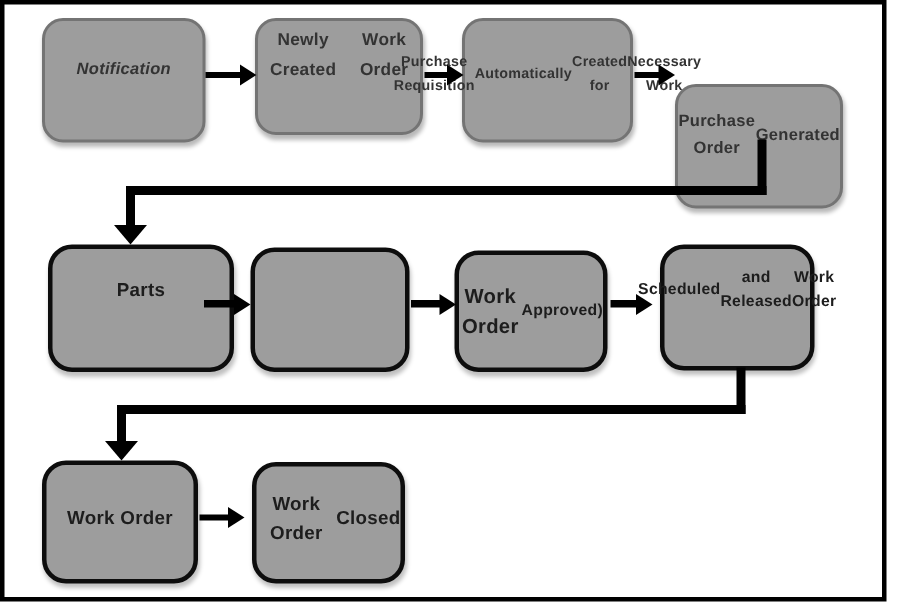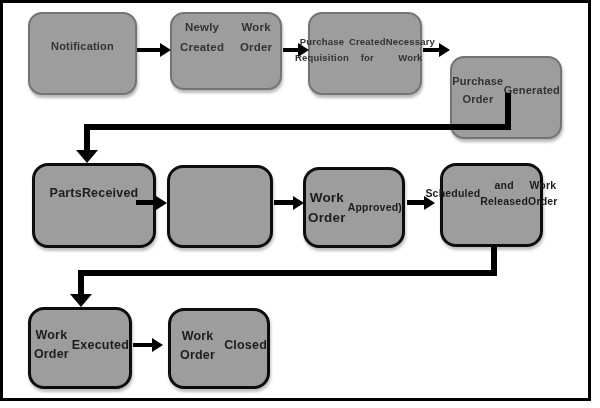--- a/index.html
+++ b/index.html
@@ -35,31 +35,32 @@
     border-top:7px solid transparent;border-bottom:7px solid transparent;border-left:11px solid #000;}
   .head-down{position:absolute;width:0;height:0;
     border-left:11px solid transparent;border-right:11px solid transparent;border-top:13px solid #000;}
 </style>
 </head>
 <body>
 
 <div id="stage">
   <div class="frame"></div>
 
-  <div class="box r1 f11" style="left:28px;top:12px;width:109px;height:83px;padding-bottom:14px;">
+  <div class="box r1 f11" style="left:28px;top:12px;width:109px;height:83px;padding-bottom:14px;font-style:italic;">
     <div class="ln">Notification</div>
   </div>
 
   <div class="box r1 f115" style="left:170px;top:12px;width:112px;height:78px;padding-bottom:26px;">
     <div class="ln">Newly Created</div>
     <div class="ln">Work Order</div>
   </div>
 
   <div class="box r1 f95" style="left:308px;top:12px;width:114px;height:83px;padding-bottom:8px;">
     <div class="ln">Purchase Requisition</div>
+    <div class="ln">Automatically</div>
     <div class="ln">Created for</div>
     <div class="ln">Necessary Work</div>
   </div>
 
   <div class="box r1 f11" style="left:450px;top:12px;width:112px;height:83px;padding-bottom:14px;margin-top:44px;">
     <div class="ln">Purchase Order</div>
     <div class="ln">Generated</div>
   </div>
 
   <div class="shaft" style="left:137px;top:48px;width:25px;height:4px;"></div>
@@ -71,21 +72,20 @@
   <div class="shaft" style="left:423px;top:48px;width:18px;height:4px;"></div>
   <div class="head-right" style="left:439px;top:43px;"></div>
 
   <div class="seg" style="left:505px;top:93px;width:6px;height:37px;"></div>
   <div class="seg" style="left:84px;top:124px;width:427px;height:6px;"></div>
   <div class="seg" style="left:84px;top:124px;width:6px;height:28px;"></div>
   <div class="head-down" style="left:76px;top:150px;"></div>
 
   <div class="box r2 f125" style="left:32px;top:163px;width:124px;height:85px;padding-bottom:24px;">
     <div class="ln">Parts</div>
-    <div class="ln">Received</div>
   </div>
 
   <div class="box r2 f125" style="left:167px;top:165px;width:106px;height:83px;padding-bottom:8px;">
   </div>
 
   <div class="box r2" style="left:303px;top:167px;width:102px;height:81px;">
     <div class="ln big">Work Order</div>
     <div class="ln small">Approved)</div>
   </div>
 
@@ -104,21 +104,20 @@
   <div class="shaft" style="left:407px;top:200px;width:19px;height:5px;"></div>
   <div class="head-right" style="left:424px;top:196px;"></div>
 
   <div class="seg" style="left:491px;top:245px;width:6px;height:31px;"></div>
   <div class="seg" style="left:78px;top:270px;width:419px;height:6px;"></div>
   <div class="seg" style="left:78px;top:270px;width:6px;height:26px;"></div>
   <div class="head-down" style="left:70px;top:294px;"></div>
 
   <div class="box r3 f125" style="left:28px;top:307px;width:104px;height:82px;padding-bottom:6px;">
     <div class="ln">Work Order</div>
-    <div class="ln">Executed</div>
   </div>
 
   <div class="box r3 f125" style="left:168px;top:308px;width:102px;height:81px;padding-bottom:6px;">
     <div class="ln">Work Order</div>
     <div class="ln">Closed</div>
   </div>
 
   <div class="shaft" style="left:133px;top:343px;width:21px;height:4px;"></div>
   <div class="head-right" style="left:152px;top:338px;"></div>
 </div>

